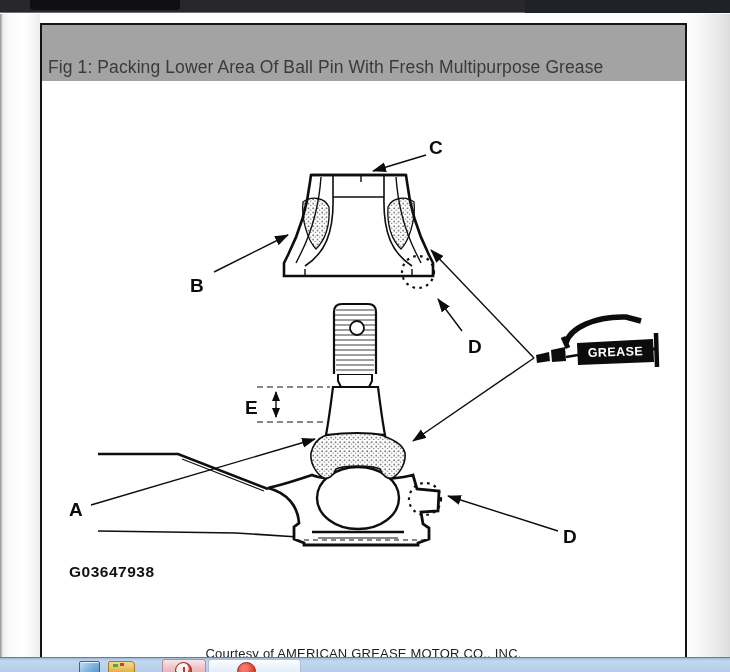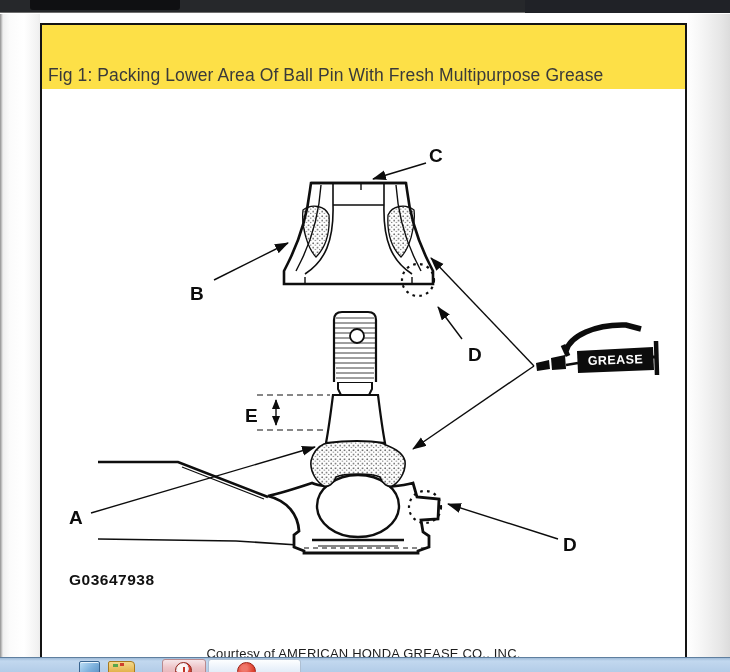--- a/index.html
+++ b/index.html
@@ -13,21 +13,21 @@
   .topbar .tb-inner-l{position:absolute;left:30px;top:0;width:150px;height:10px;background:#0f1012;border-radius:0 0 3px 3px;}
   .topbar .tb-inner-r{position:absolute;left:525px;top:0;width:205px;height:13px;background:#202227;}
   
   .page{position:absolute;left:0;top:14px;width:730px;height:644px;background:#fff;}
   .edge-left{position:absolute;left:0;top:0;width:40px;height:100%;
     background:linear-gradient(90deg,#8f8f8f 0px,#efefef 3px,#fbfbfb 10px,#ffffff 24px,#f1f1f1 38px,#ececec 40px);}
   .edge-right{position:absolute;right:0;top:0;width:43px;height:100%;
     background:linear-gradient(90deg,#ffffff 0px,#f6f6f6 14px,#e6e6e6 34px,#dcdcdc 43px);}
   
   .fig-box{position:absolute;left:40px;top:23px;width:647px;height:700px;border:2px solid #141414;background:#fff;z-index:2;}
-  .fig-header{position:relative;width:100%;height:64px;background:#fde047;}
+  .fig-header{position:relative;width:100%;height:56px;background:#a3a3a3;}
   .fig-title{position:absolute;left:6px;bottom:3px;font-size:17.5px;color:#3a3a3a;letter-spacing:.1px;white-space:nowrap;}
   .fig-content{position:relative;width:643px;height:560px;background:#fff;}
   .fig-content svg{display:block;}
   .courtesy{position:absolute;left:0;top:621px;width:100%;text-align:center;font-size:13px;color:#1c1c1c;letter-spacing:.2px;}
   
   .taskbar{position:absolute;left:0;top:657px;width:730px;height:15px;z-index:8;
     border-top:1px solid #5f7f9f;
     background:linear-gradient(180deg,#9fbbd8 0,#c2d8ef 3px,#b1cbe7 15px);}
   .tb-icon{position:absolute;top:3px;}
   .icon-monitor{left:79px;width:21px;height:14px;border:1px solid #39648f;border-radius:2px;
@@ -167,21 +167,21 @@
         <text class="lbl" x="148" y="211">B</text>
         <text class="lbl" x="426" y="272">D</text>
         <text class="lbl" x="203" y="333">E</text>
         <text class="lbl" x="27" y="435">A</text>
         <text class="lbl" x="521" y="462">D</text>
 
         <text class="gnum" x="27" y="496">G03647938</text>
       </svg>
     </div>
 
-    <div class="courtesy">Courtesy of AMERICAN HONDA GREASE CO., INC.</div>
+    <div class="courtesy">Courtesy of AMERICAN GREASE MOTOR CO., INC.</div>
   </div>
 
   <div class="taskbar">
     <div class="tb-icon icon-monitor"></div>
     <div class="tb-icon icon-folder">
       <div class="fleck-g"></div>
       <div class="fleck-r"></div>
     </div>
     <div class="tb-btn btn-active">
       <div class="icon-clock"></div>

